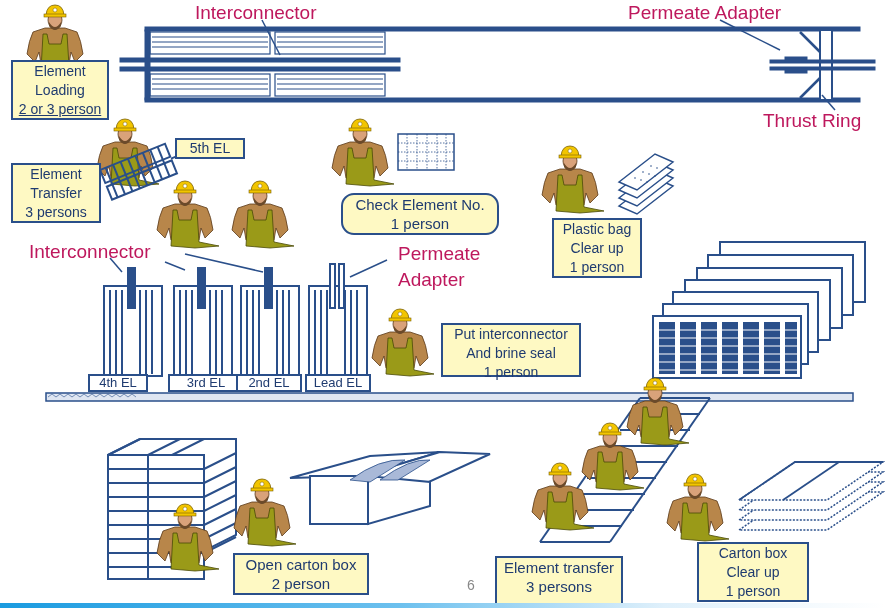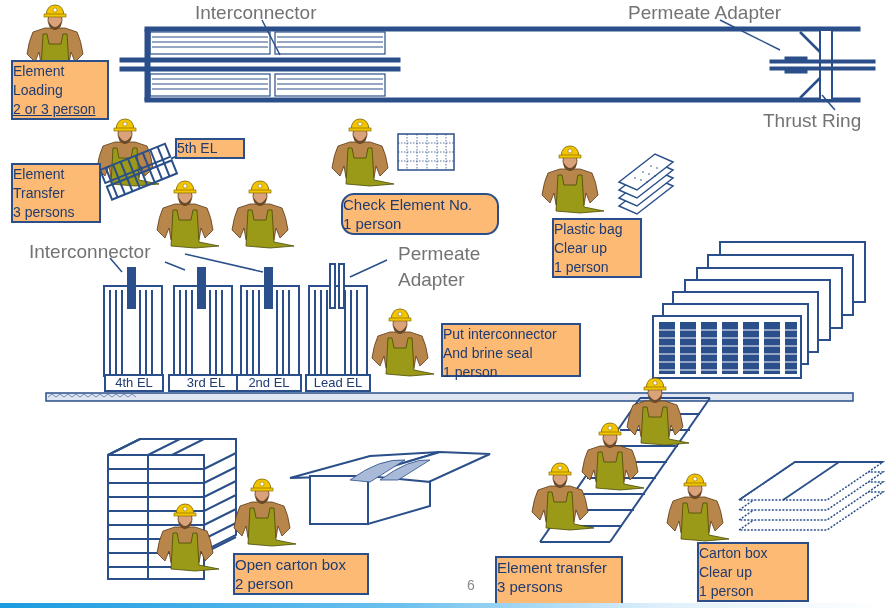--- a/index.html
+++ b/index.html
@@ -1,20 +1,20 @@
 <!DOCTYPE html>
 <html><head>
 <meta charset="utf-8">
 <style>
   html, body { margin:0; padding:0; background:#ffffff; }
   body { width:885px; height:614px; position:relative; overflow:hidden;
          font-family:"Liberation Sans", sans-serif; color:#1f3b70; }
-  .lbl { position:absolute; font-size:15px; color:#737373; white-space:nowrap; line-height:1; }
-  .box { position:absolute; border:2px solid #2a4f8a; background:#fdba74; color:#1f3b70;
-         font-size:14px; line-height:19px; box-sizing:border-box; }
+  .lbl { position:absolute; font-size:15px; color:#be185d; white-space:nowrap; line-height:1; }
+  .box { position:absolute; border:2px solid #2a4f8a; background:#fef9c3; color:#1f3b70;
+         font-size:14px; text-align:center; line-height:19px; box-sizing:border-box; }
   .box span { display:block; }
   .el-tag { position:absolute; border:2px solid #2a4f8a; background:#fff; color:#1f3b70;
             font-size:13px; text-align:center; line-height:14px; height:18px; box-sizing:border-box; }
   .page-num { position:absolute; font-size:14px; color:#888; }
   .footer-bar { position:absolute; left:0; top:603px; width:885px; height:5px;
     background:linear-gradient(to right,#1a9be0 0%,#6cc0ee 45%,#dff0fb 75%,#ffffff 100%); }
   svg { position:absolute; overflow:visible; }
 </style>
 </head>
 <body>
@@ -225,21 +225,21 @@
         <line x1="357" y1="290" x2="357" y2="374"></line>
       <rect x="330" y="264" width="5" height="44" fill="#fff"></rect>
         <rect x="339" y="264" width="5" height="44" fill="#fff"></rect>
     </g>
   </g>
 
   <rect x="46" y="393" width="807" height="8" fill="#dfe6f2" stroke="#2a4f8a" stroke-width="1.5"></rect>
   <path d="M48 397 l4 -3 l4 3 l4 -3 l4 3 l4 -3 l4 3 l4 -3 l4 3 l4 -3 l4 3 l4 -3 l4 3 l4 -3 l4 3 l4 -3 l4 3 l4 -3 l4 3 l4 -3 l4 3 l4 -3 l4 3" stroke="#2a4f8a" stroke-width="0.6" fill="none"></path>
 </svg>
 
-<div class="el-tag" style="left:104px;top:374px;width:60px;">4th EL</div>
+<div class="el-tag" style="left:88px;top:374px;width:60px;">4th EL</div>
 <div class="el-tag" style="left:168px;top:374px;width:76px;">3rd EL</div>
 <div class="el-tag" style="left:236px;top:374px;width:66px;">2nd EL</div>
 <div class="el-tag" style="left:305px;top:374px;width:66px;">Lead EL</div>
 
 <svg style="left:370px;top:308px" width="62" height="70">
     <use href="#worker"></use>
   </svg>
 <div class="box" style="left:441px;top:323px;width:140px;height:54px;">
   <span>Put interconnector</span>
   <span>And brine seal</span>

